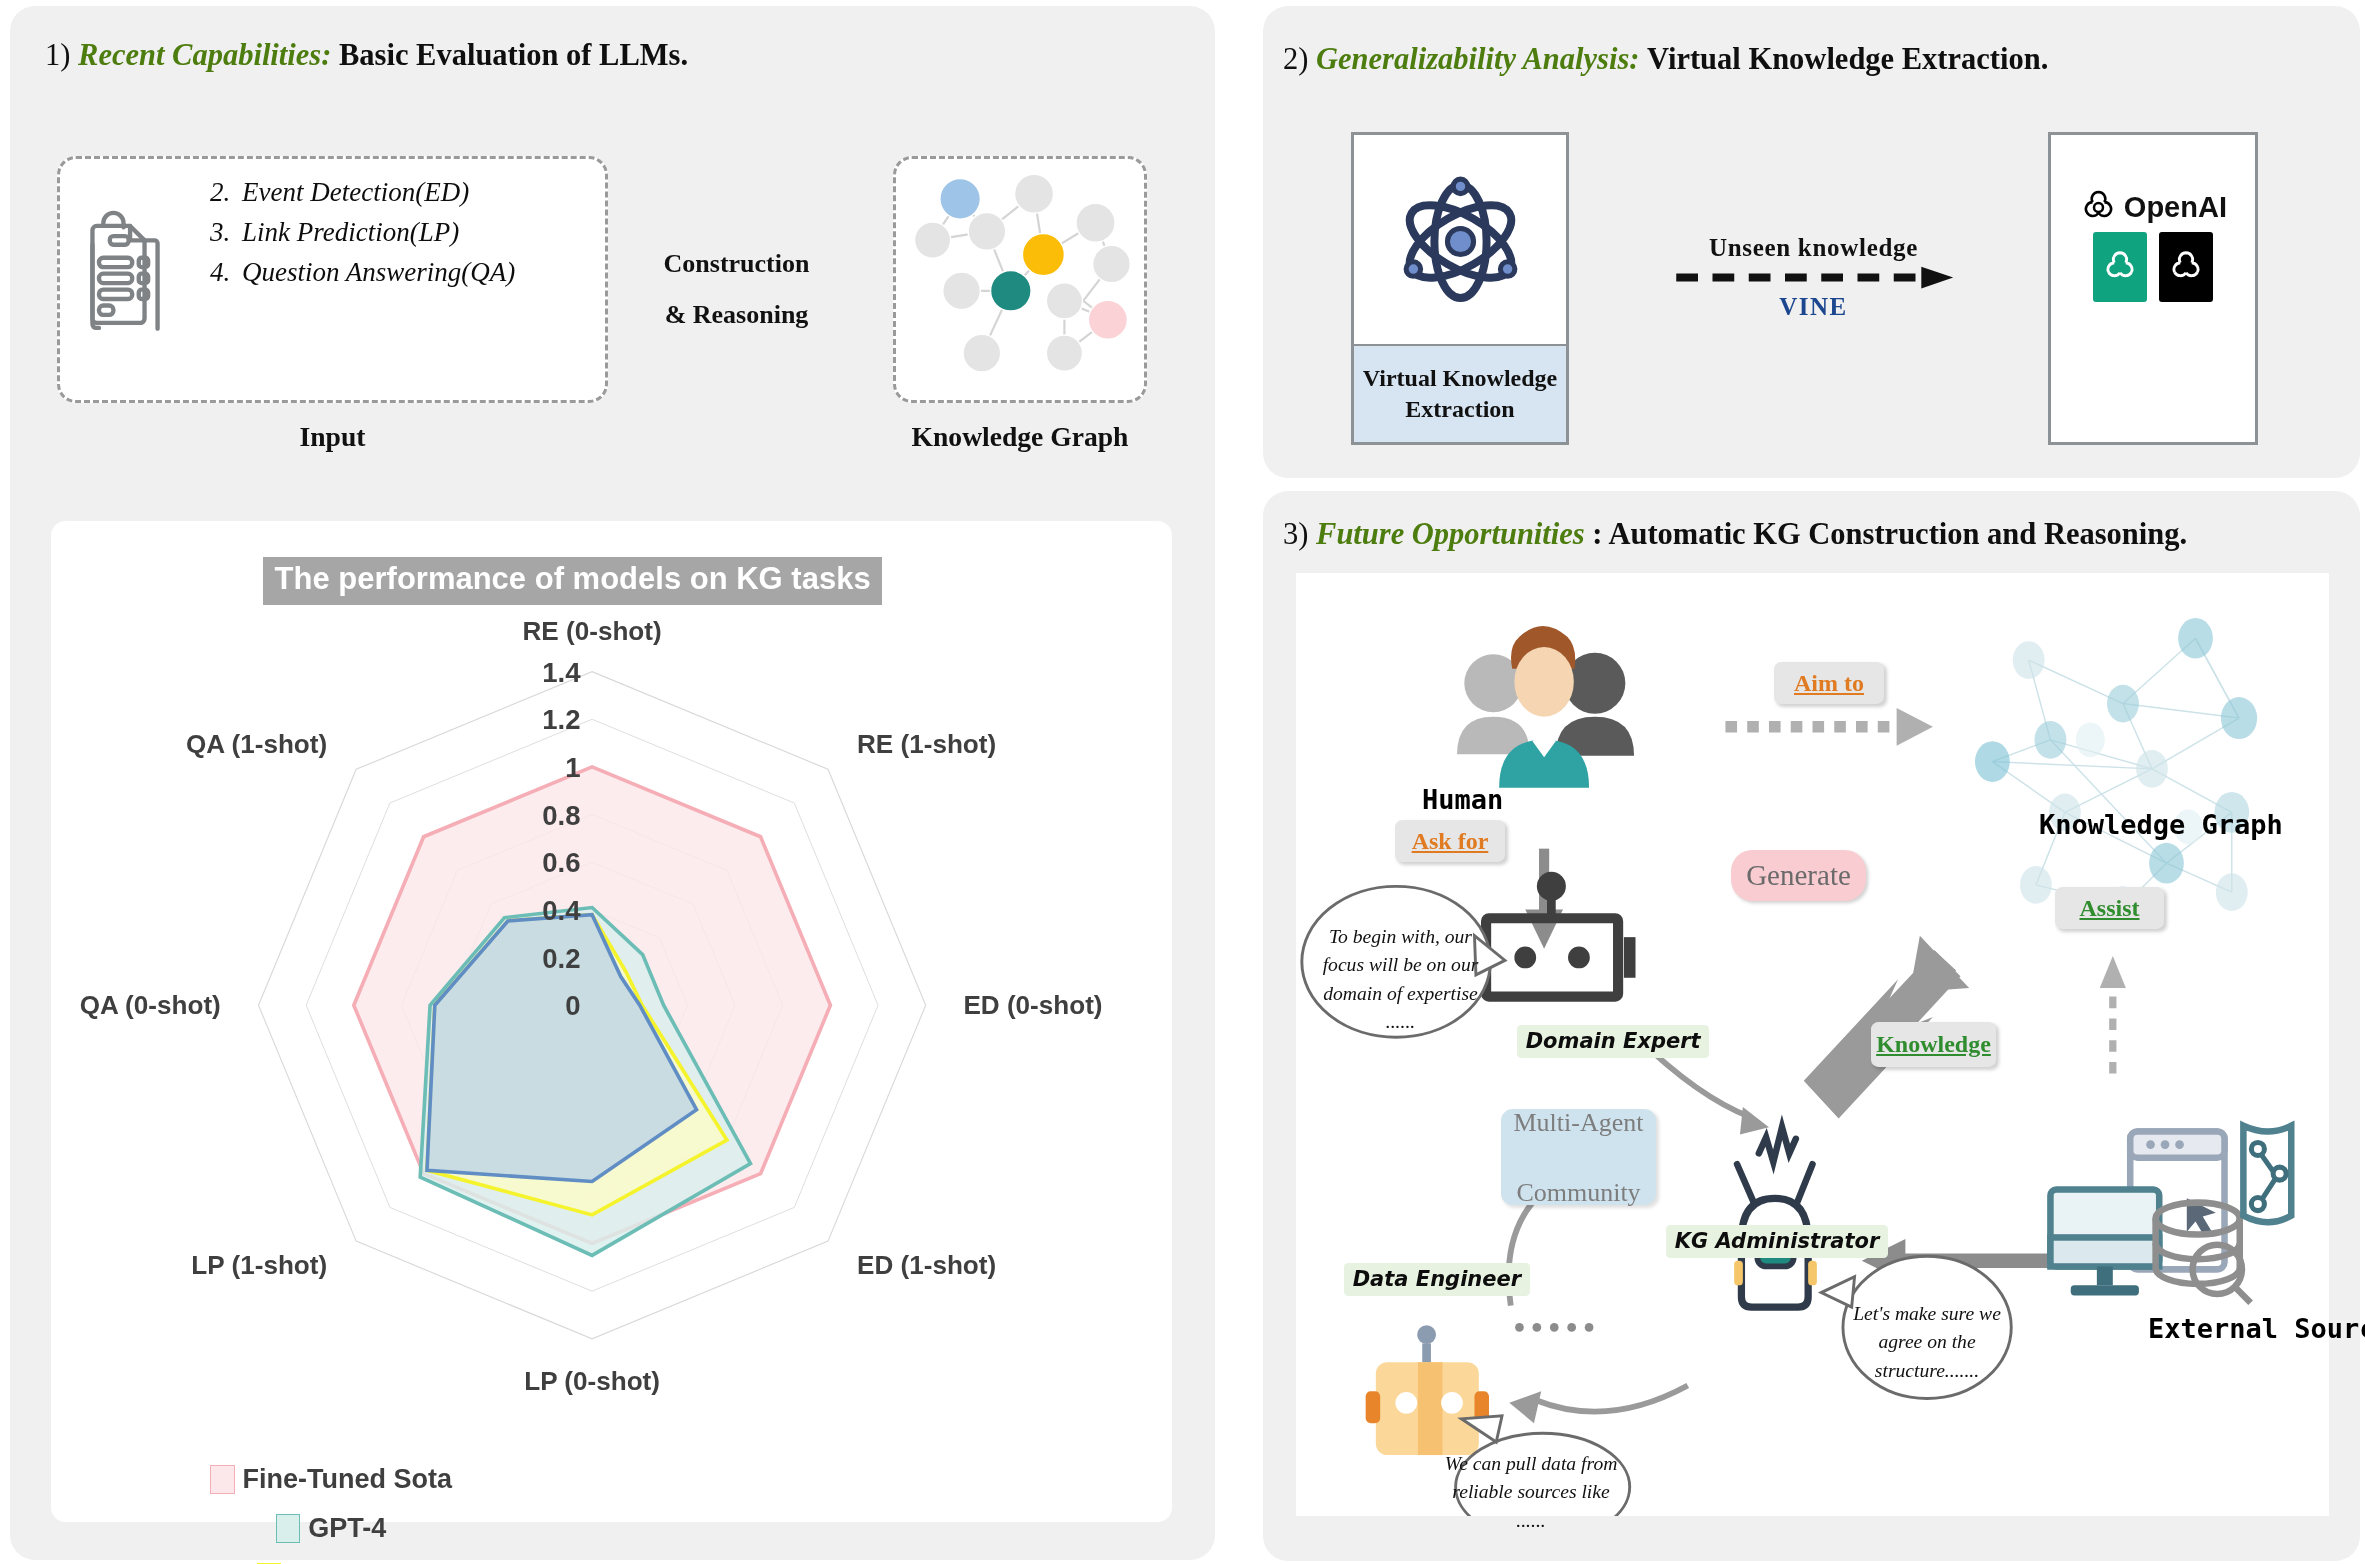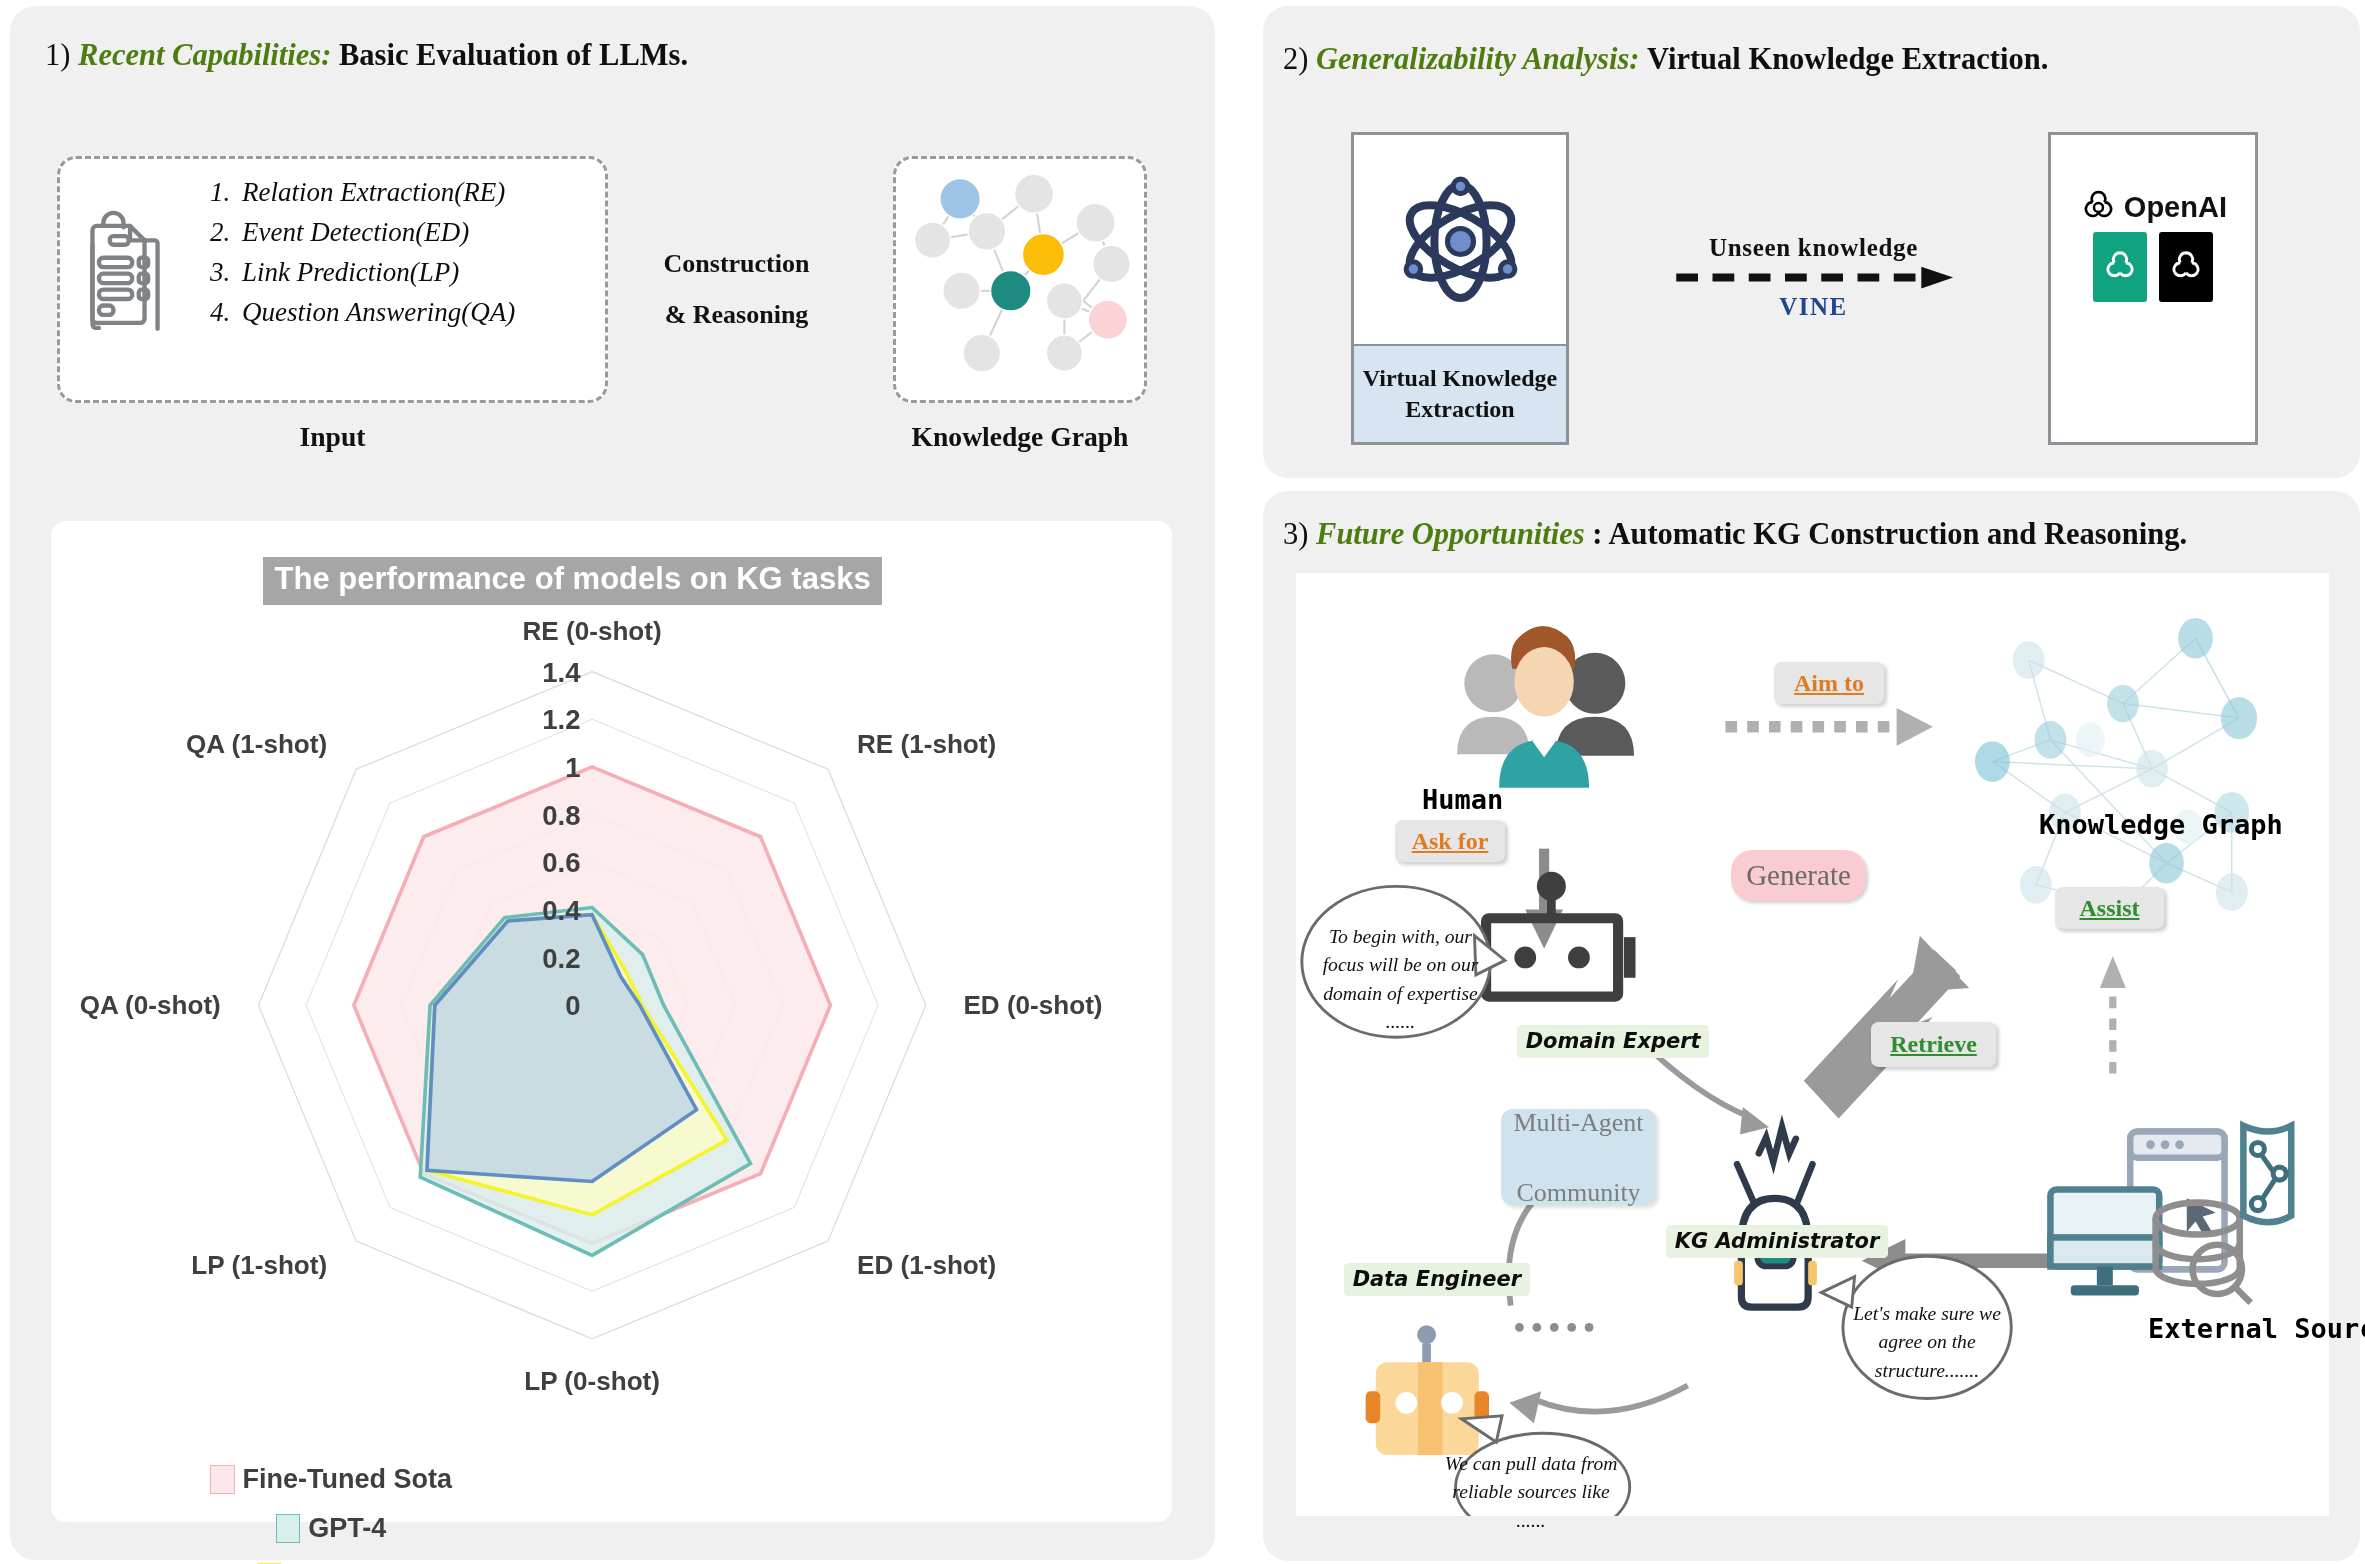--- a/index.html
+++ b/index.html
@@ -208,21 +208,20 @@
       <rect x="33" y="110" width="46" height="13" rx="6"></rect>
       <rect x="33" y="132" width="20" height="13" rx="6"></rect>
       <rect x="88" y="66" width="13" height="13" rx="4"></rect>
       <rect x="88" y="88" width="13" height="13" rx="4"></rect>
       <rect x="88" y="110" width="13" height="13" rx="4"></rect>
     </g>
   </svg>
 </div>
 
 <div id="p1-list">
-  <div class="ln"><span class="idx">1.</span><span>Relation Extraction(RE)</span></div>
   <div class="ln"><span class="idx">2.</span><span>Event Detection(ED)</span></div>
   <div class="ln"><span class="idx">3.</span><span>Link Prediction(LP)</span></div>
   <div class="ln"><span class="idx">4.</span><span>Question Answering(QA)</span></div>
 </div>
 
 <div id="p1-input-label">Input</div>
 
 <div id="p1-mid-label">
   <div>Construction</div>
   <div>&amp; Reasoning</div>
@@ -587,21 +586,21 @@
 </svg>
 
 <div class="mono-label" style="left:1422px;top:784px;">Human</div>
 <div class="mono-label" style="left:2039px;top:809px;">Knowledge Graph</div>
 <div class="mono-label" style="left:2148px;top:1313px;">External Sources</div>
 
 <div class="tag-box tag-gray" style="left:1766px;top:662px;width:110px;height:42px;">Aim to</div>
 <div class="tag-box tag-gray" style="left:1387px;top:820px;width:110px;height:42px;">Ask for</div>
 <div class="tag-box tag-pink" style="left:1731px;top:850px;width:135px;height:51px;">Generate</div>
 <div class="tag-box tag-green" style="left:2055px;top:887px;width:109px;height:42px;">Assist</div>
-<div class="tag-box tag-green" style="left:1871px;top:1022px;width:125px;height:45px;">Retrieve</div>
+<div class="tag-box tag-green" style="left:1871px;top:1022px;width:125px;height:45px;">Knowledge</div>
 
 <div class="tag-box tag-blue" style="left:1501px;top:1109px;width:155px;height:96px;gap:31px;">
   <span>Multi-Agent</span>
   <span>Community</span>
 </div>
 
 <div class="role-tag" style="left:1517px;top:1025px;">Domain Expert</div>
 <div class="role-tag" style="left:1666px;top:1225px;">KG Administrator</div>
 <div class="role-tag" style="left:1344px;top:1263px;">Data Engineer</div>
 

